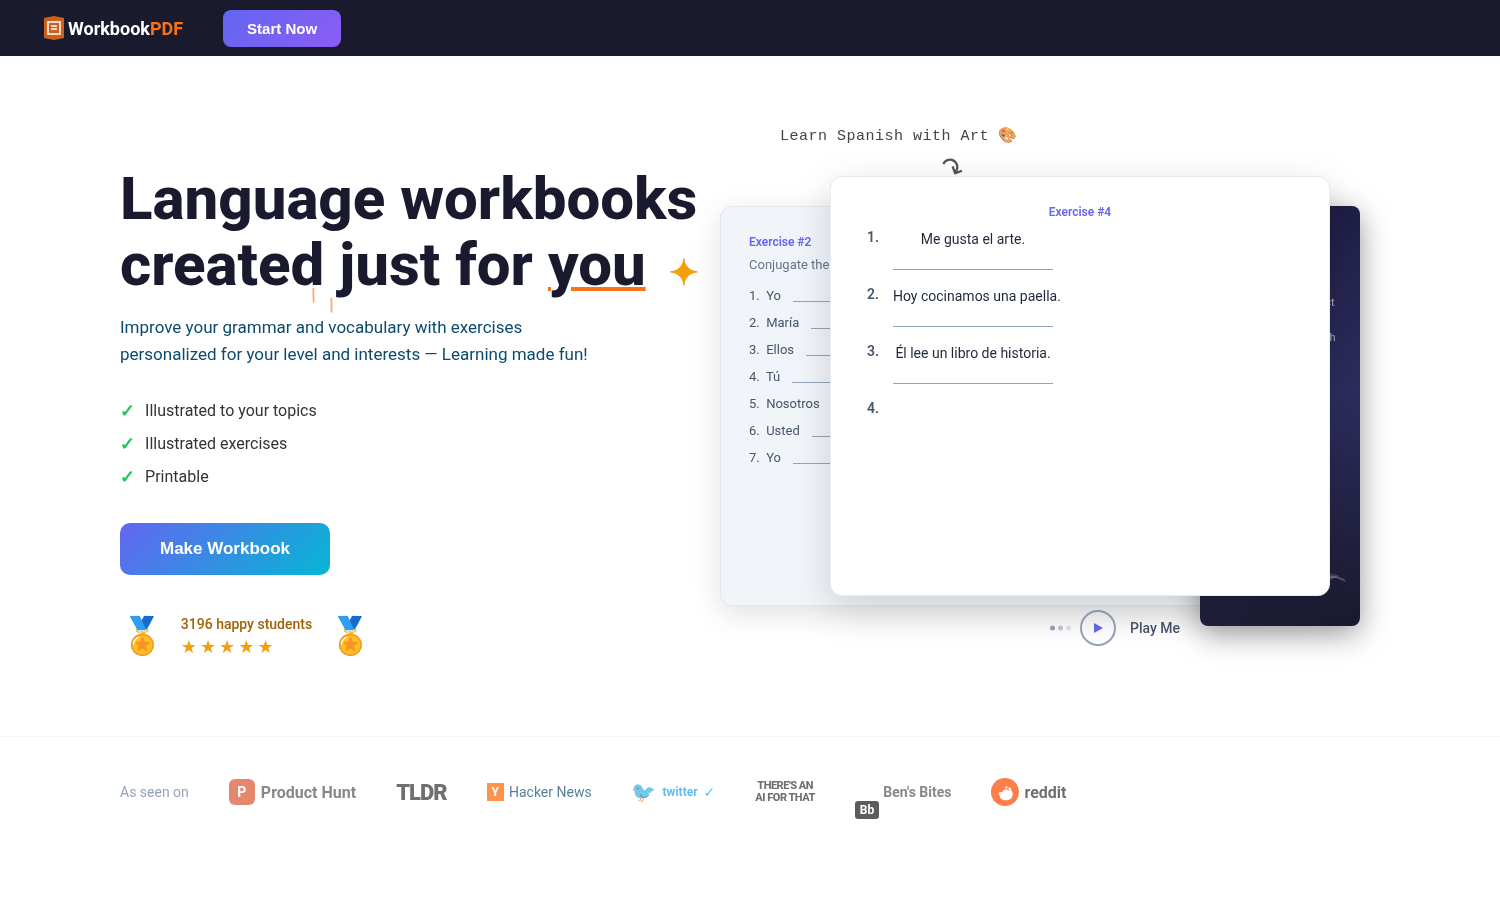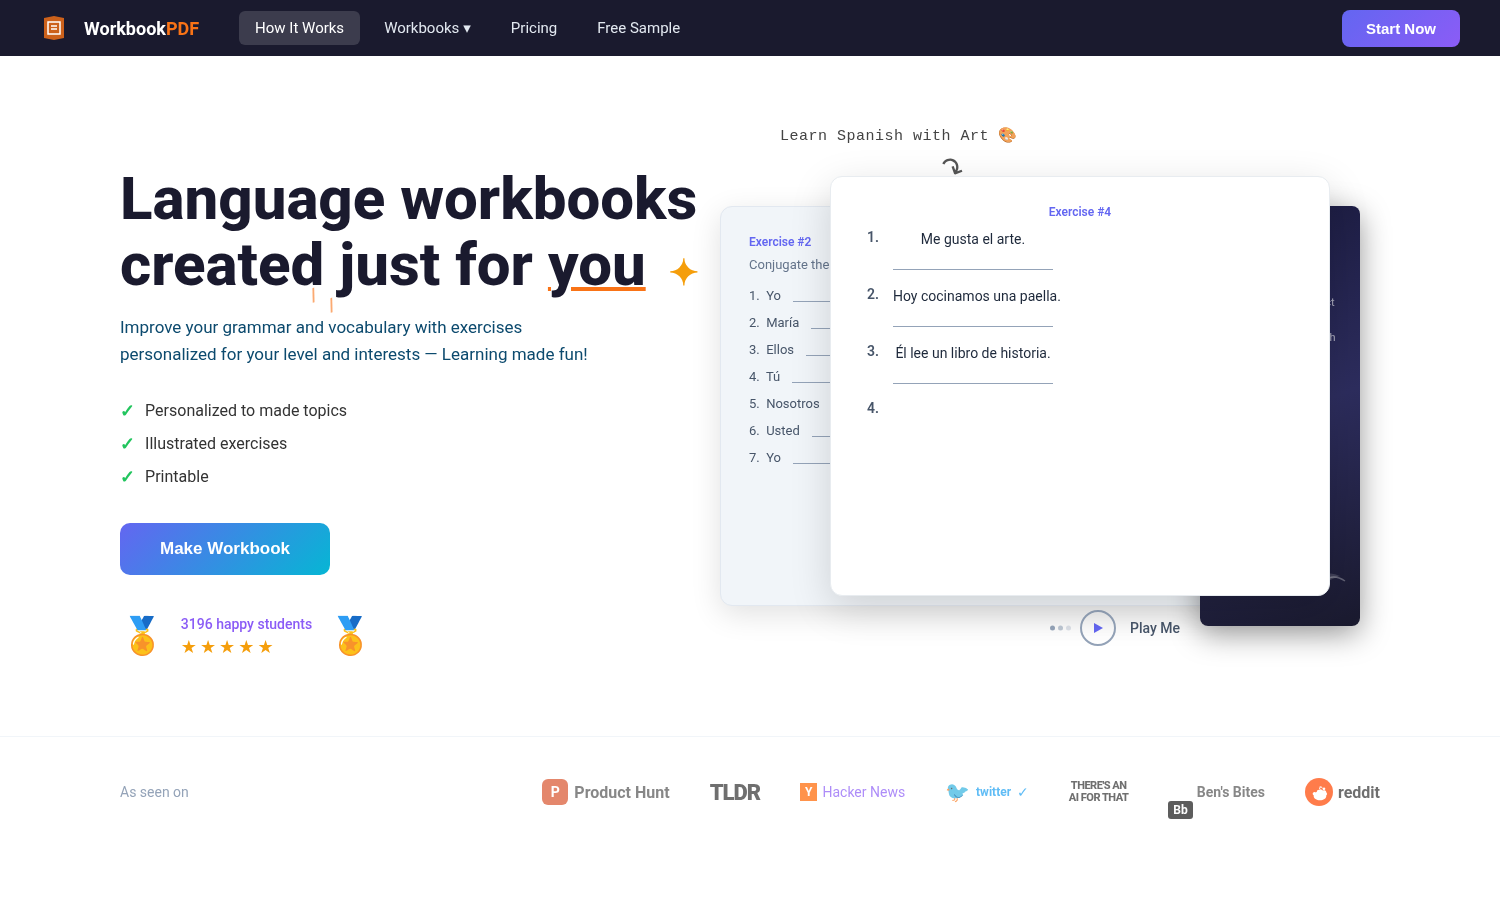--- a/index.html
+++ b/index.html
@@ -18,21 +18,21 @@
       align-items: center;
       padding: 0 40px;
       height: 56px;
       position: fixed;
       top: 0; left: 0; right: 0;
       z-index: 100;
     }
     .nav-logo {
       display: flex;
       align-items: center;
-      gap: 16px;
+      gap: 0;
       color: #fff;
       font-weight: 700;
       font-size: 18px;
       text-decoration: none;
       margin-right: 40px;
     }
     .nav-logo-icon {
       width: 28px;
       height: 28px;
     }
@@ -153,21 +153,21 @@
       display: flex;
       align-items: center;
       gap: 16px;
     }
     .laurel-left, .laurel-right {
       font-size: 36px;
       color: #d4a017;
     }
     .proof-text {
       font-size: 14px;
-      color: #8b5cf6;
+      color: #a16207;
       font-weight: 500;
     }
     .stars {
       display: flex;
       gap: 3px;
       margin-top: 4px;
     }
     .star { color: #f59e0b; font-size: 18px; }
 
     
@@ -335,21 +335,20 @@
 
     
     .as-seen-on {
       background: #fff;
       padding: 28px 120px;
       border-top: 1px solid #f1f5f9;
       display: flex;
       align-items: center;
       gap: 40px;
       flex-wrap: wrap;
-      justify-content: space-between;
     }
     .as-seen-label {
       font-size: 14px;
       color: #94a3b8;
       white-space: nowrap;
     }
     .brand-logos {
       display: flex;
       align-items: center;
       gap: 40px;
@@ -391,21 +390,21 @@
     }
     .hn-icon {
       background: #f60;
       color: #fff;
       padding: 2px 5px;
       font-size: 12px;
       font-weight: bold;
     }
     .hn-text {
       font-size: 14px;
-      color: #8b5cf6;
+      color: #0c4a6e;
     }
     .twitter-logo {
       font-size: 12px;
       color: #1da1f2;
       font-weight: 700;
     }
     .ai-logo {
       font-size: 11px;
       font-weight: 800;
       color: #333;
@@ -467,29 +466,20 @@
     <svg class="nav-logo-icon" viewBox="0 0 28 28" fill="none">
       <path d="M4 4 L14 2 L24 4 L24 24 L14 26 L4 24 Z" fill="#f97316" opacity="0.8"></path>
       <path d="M8 8 L20 8 L20 20 L8 20 Z" fill="none" stroke="#fff" stroke-width="1.5"></path>
       <path d="M11 12 L17 12 M11 15 L17 15" stroke="#fff" stroke-width="1.5"></path>
     </svg>
     <span>
       <span class="logo-workbook">Workbook</span><span class="logo-pdf">PDF</span>
     </span>
   </a>
 
-  <div class="nav-links">
-    <a class="nav-link active">How It Works</a>
-    <a class="nav-link">
-      <span>Workbooks</span>
-      <span>▾</span>
-    </a>
-    <a class="nav-link">Pricing</a>
-    <a class="nav-link">Free Sample</a>
-  </div>
 
   <button class="nav-cta">Start Now</button>
 </nav>
 
 <main>
   <section class="hero">
 
     <div class="hero-left">
       <h1 class="hero-title">
         <span>Language workbooks</span><br>
@@ -503,21 +493,21 @@
       <div style="position:relative; height:0;">
         <span class="deco-slash" style="top:-30px; left:190px; transform:rotate(-20deg); font-size:18px;">/</span>
         <span class="deco-slash" style="top:-20px; left:208px; transform:rotate(-20deg); font-size:18px;">/</span>
       </div>
 
       <p class="hero-subtitle">Improve your grammar and vocabulary with exercises personalized for your level and interests — Learning made fun!</p>
 
       <ul class="hero-features">
         <li>
           <span class="check-icon">✓</span>
-          <span>Personalized to made topics</span>
+          <span>Illustrated to your topics</span>
         </li>
         <li>
           <span class="check-icon">✓</span>
           <span>Illustrated exercises</span>
         </li>
         <li>
           <span class="check-icon">✓</span>
           <span>Printable</span>
         </li>
       </ul>

